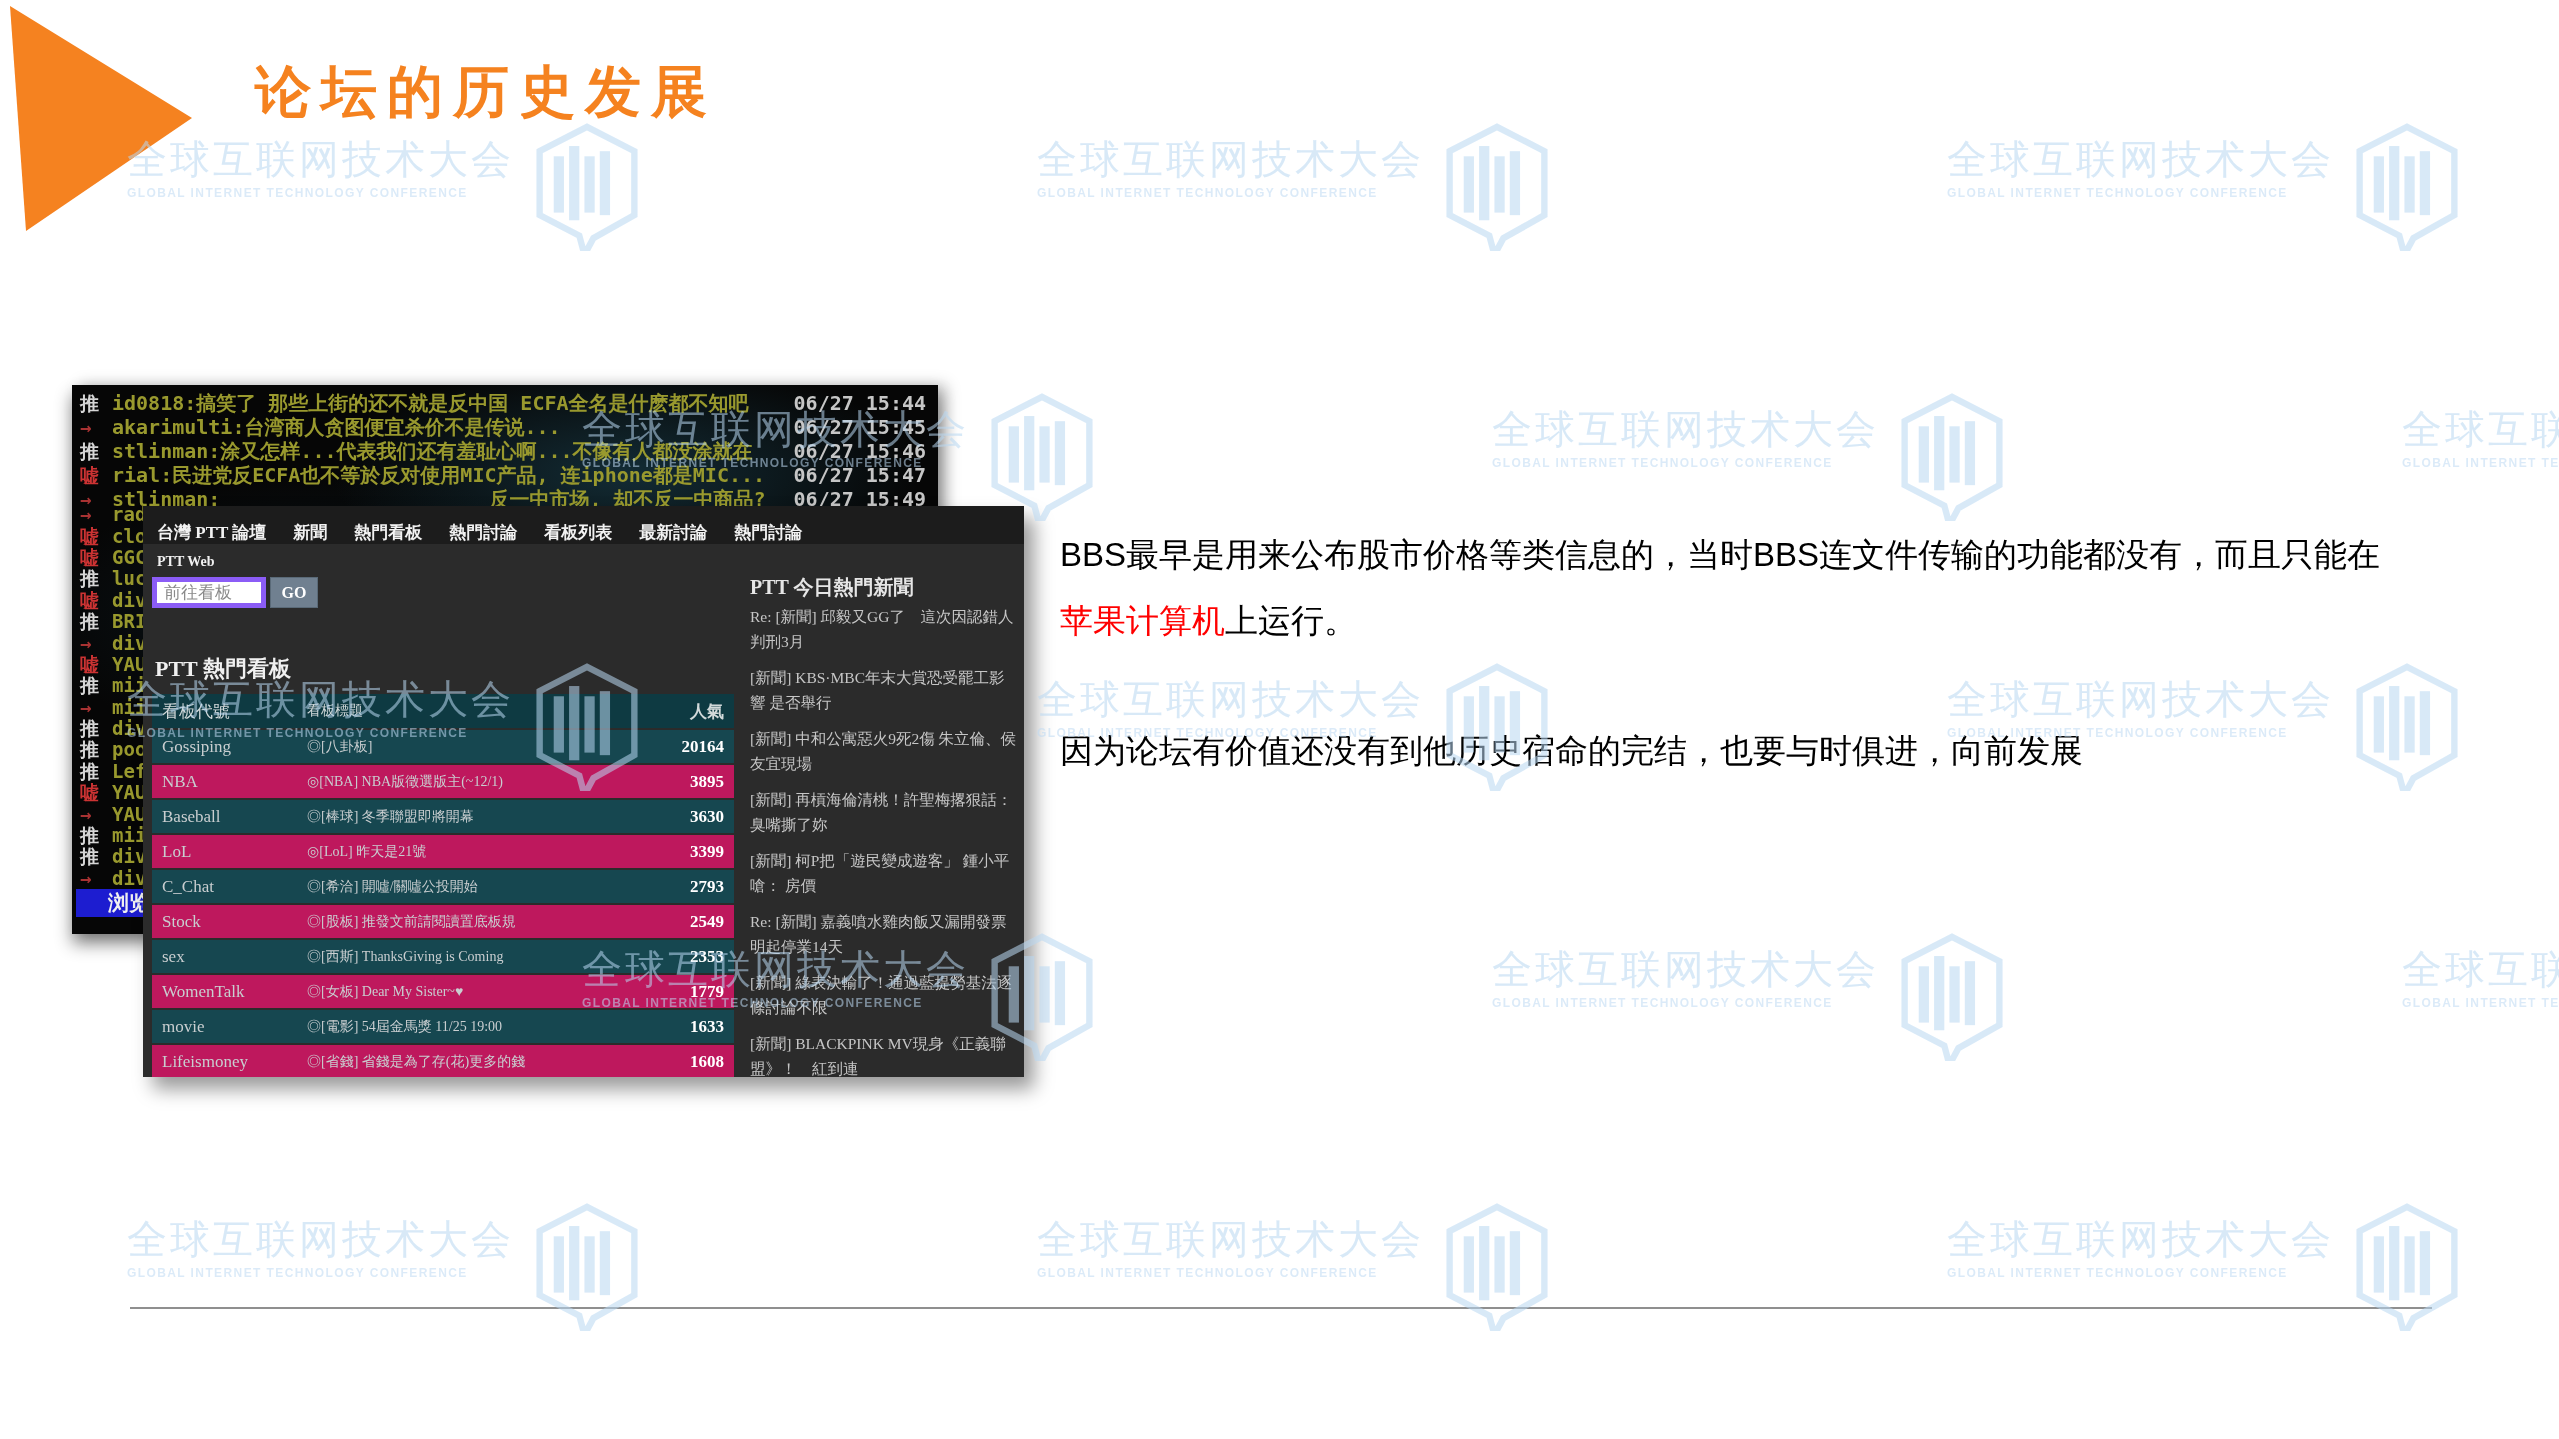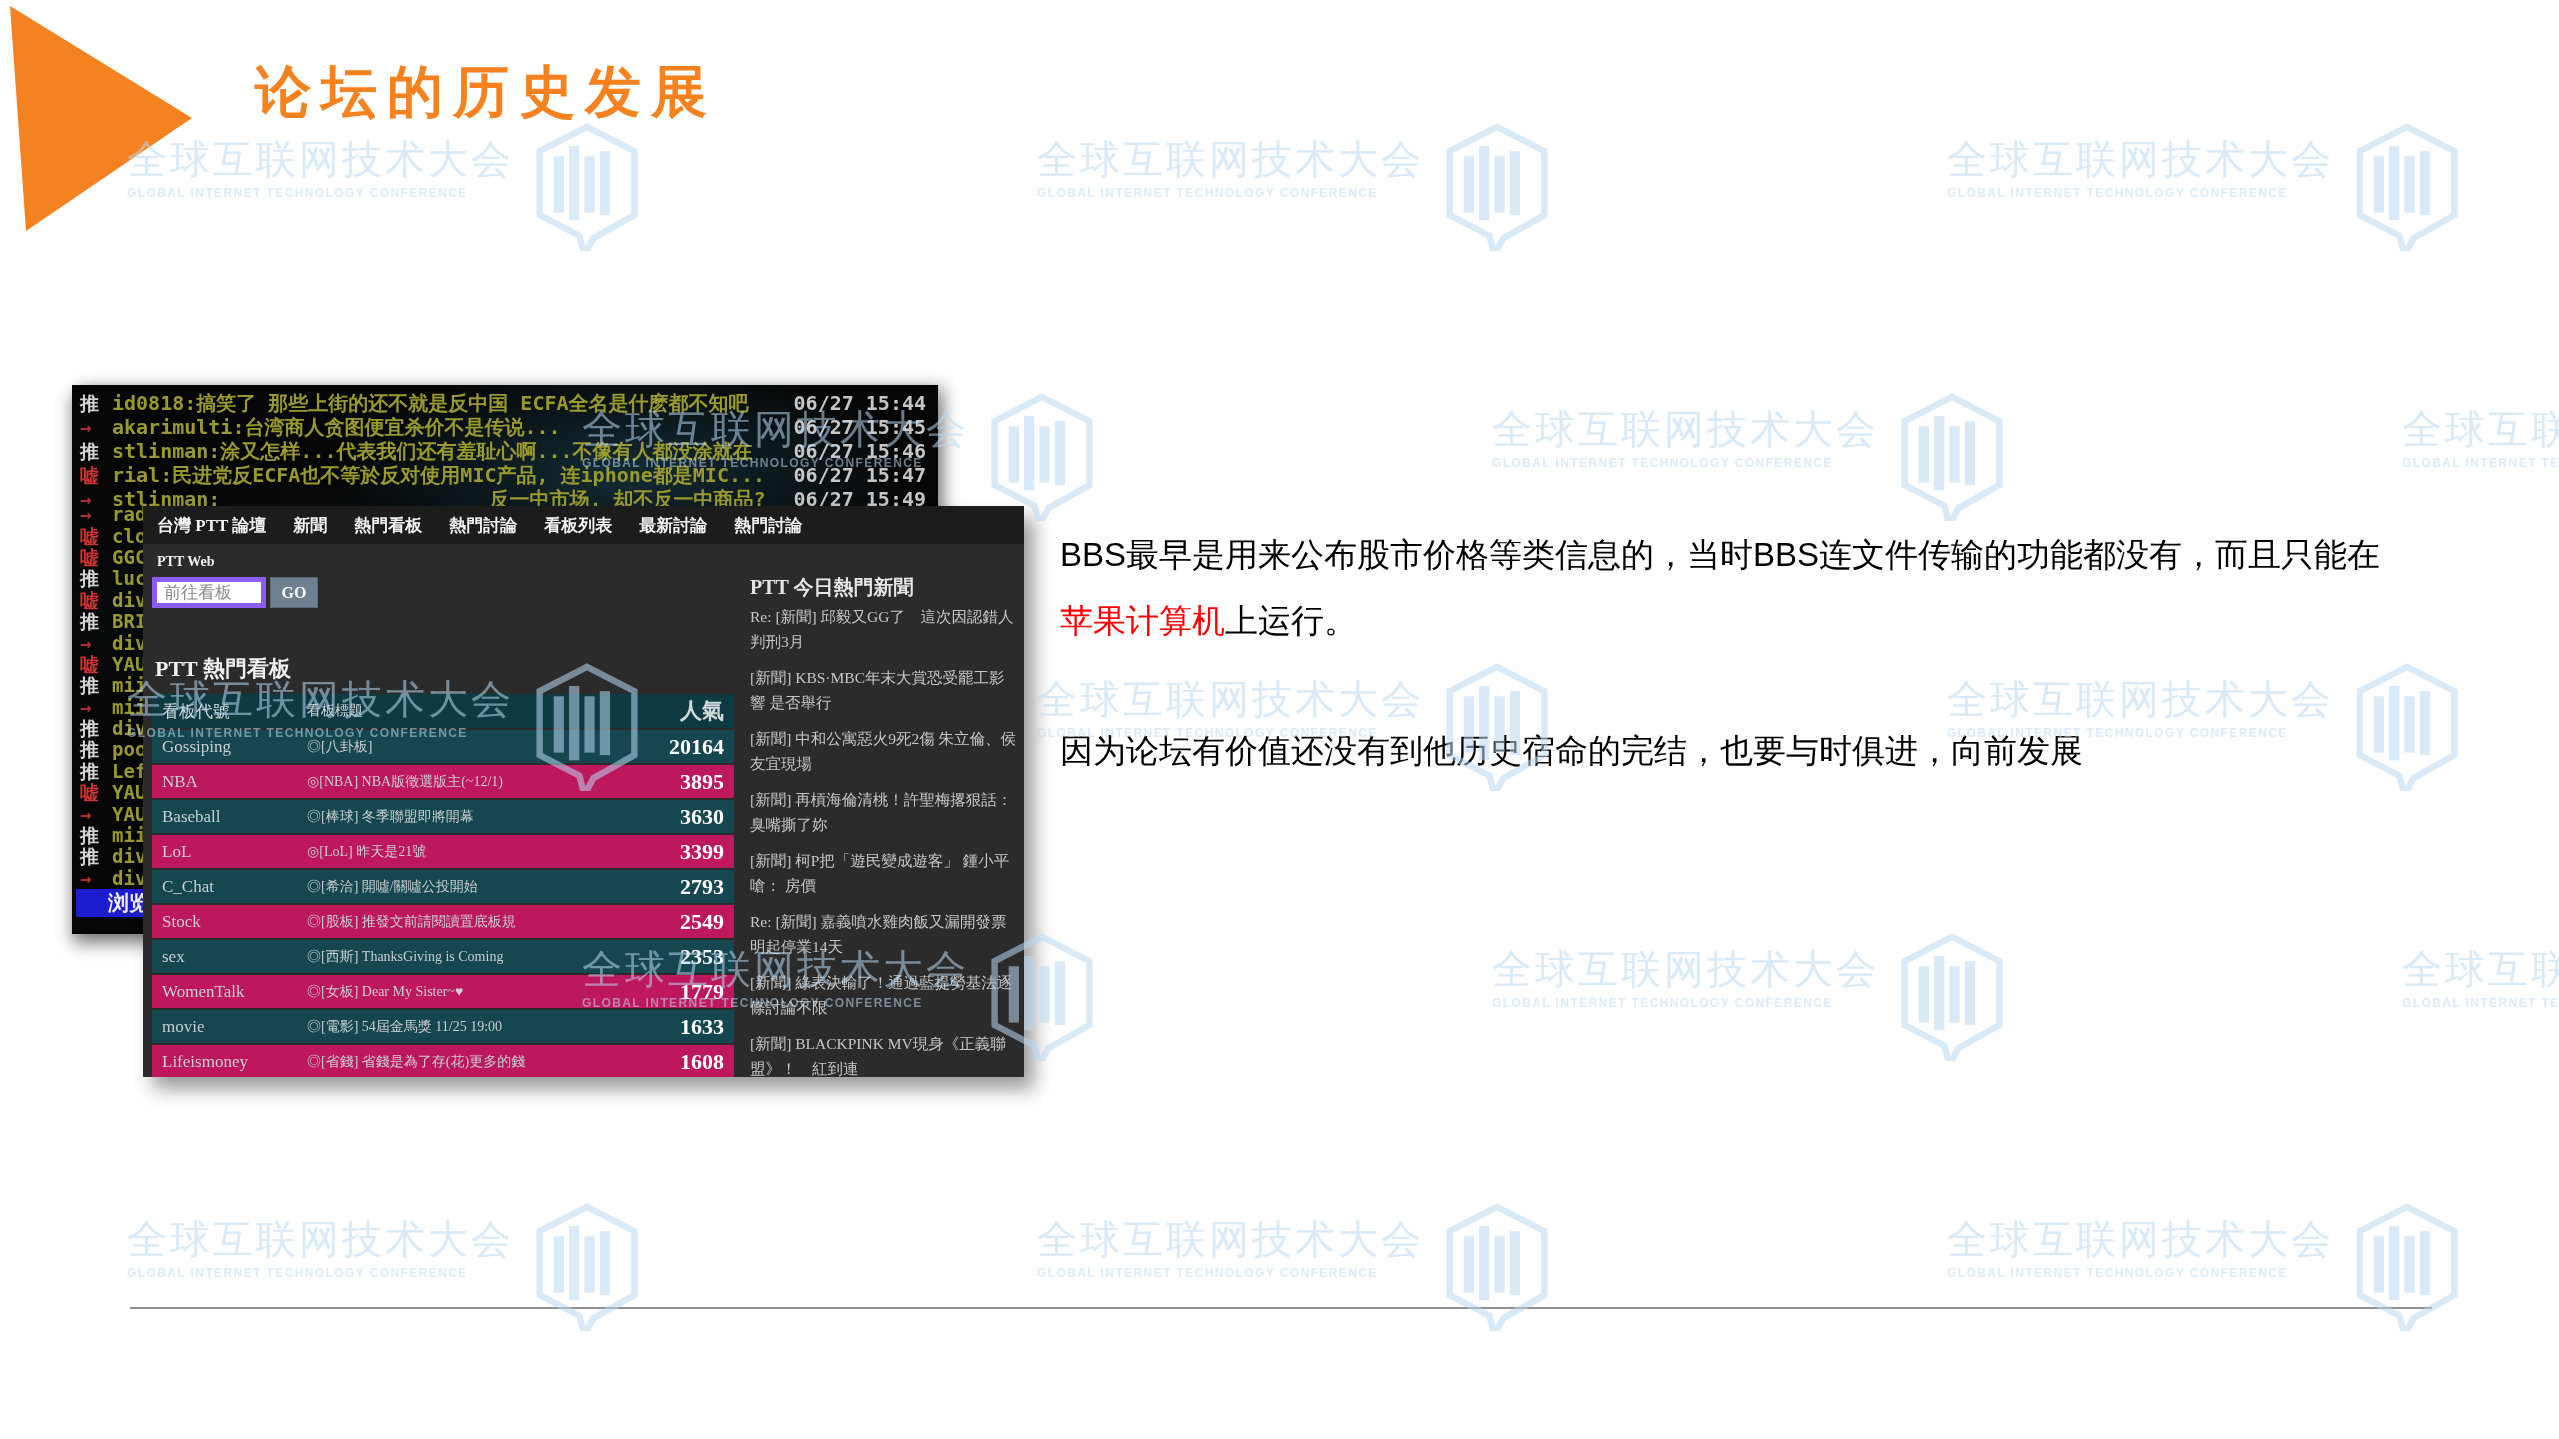--- a/index.html
+++ b/index.html
@@ -40,41 +40,41 @@
   #term-partials{position:absolute;left:0;top:119px;width:100%;}
   .term-prow{height:21.4px;display:flex;align-items:center;padding-left:8px;
              font:bold 19px/21px "DejaVu Sans Mono",monospace;}
   .term-prow .term-content{flex:1;}
   .term-status{position:absolute;left:4px;top:504px;width:160px;height:28px;background:#1d1dd0;
                color:#f0f0f0;font:bold 21px/28px "DejaVu Sans Mono",monospace;padding-left:32px;box-sizing:border-box;}
 
   
   .ptt{position:absolute;left:143px;top:506px;width:881px;height:571px;background:#2b2b2b;z-index:2;
        box-shadow:10px 12px 18px rgba(0,0,0,.4);overflow:hidden;font-family:"Liberation Serif",serif;}
-  .ptt-nav{display:flex;align-items:center;gap:27px;height:38px;background:#1c1c1c;padding-left:14px;}
+  .ptt-nav{display:flex;align-items:flex-end;gap:27px;height:38px;background:#1c1c1c;padding-left:14px;}
   .ptt-nav-item{color:#f2f2f2;font-weight:700;font-size:17px;white-space:nowrap;cursor:pointer;}
   .ptt-brand{position:absolute;left:14px;top:48px;color:#f0f0f0;font-weight:700;font-size:14px;}
   .ptt-search{position:absolute;left:9px;top:71px;display:flex;}
   .ptt-input{width:114px;height:31px;border:5px solid #8b5cf6;background:#fff;color:#222;
              font:17px "Liberation Serif",serif;padding:8px 7px;box-sizing:border-box;}
   .ptt-input::placeholder{color:#8a8a8a;}
   .ptt-go{width:48px;height:31px;margin-left:4px;background:#708090;color:#fff;border:1px solid #5a6a78;
           font:700 16px "Liberation Serif",serif;cursor:pointer;}
   .ptt-h1{position:absolute;font-weight:700;color:#f0f0f0;}
   .boards-h{left:12px;top:148px;font-size:22px;}
   .news-h{left:607px;top:68px;font-size:20px;color:#e6e6e6;}
   .ptt-table{position:absolute;left:9px;top:188px;width:582px;}
   .pt-row{display:flex;height:35px;align-items:center;padding:8px 10px;box-sizing:border-box;
           border-bottom:2px solid #2b2b2b;}
   .pt-head{background:#0e3a42;height:36px;}
   .pt-head .pt-code,.pt-head .pt-title,.pt-head .pt-count{color:#d2d9da;}
   .r0{background:#164750;} .r1{background:#be185d;}
   .pt-code{flex:0 0 145px;color:#c9ced0;font-size:17px;white-space:nowrap;}
   .pt-title{flex:1;color:#c9ced0;font-size:14px;white-space:nowrap;overflow:hidden;}
-  .pt-count{flex:0 0 72px;text-align:right;color:#ffffff;font-size:22px;font-weight:600;font-family:Liberation Serif, serif;}
+  .pt-count{flex:0 0 72px;text-align:right;color:#ffffff;font-size:17px;font-weight:600;font-family:Liberation Serif, serif;}
   .ptt-news{position:absolute;left:607px;top:98px;width:268px;}
   .news-item{color:#c6c6c6;font-size:15.5px;line-height:25px;margin-bottom:11px;cursor:pointer;}
 
   
   .body-text{position:absolute;left:1060px;top:522px;width:1352px;z-index:5;
              font:33px/66px "Liberation Sans",sans-serif;color:#000;}
   .para{margin:0 0 64px 0;}
   .seg-red{color:#ff0000;}
 
   .divider{position:absolute;left:130px;top:1307px;width:2302px;height:2px;background:#8f8f8f;z-index:4;}

